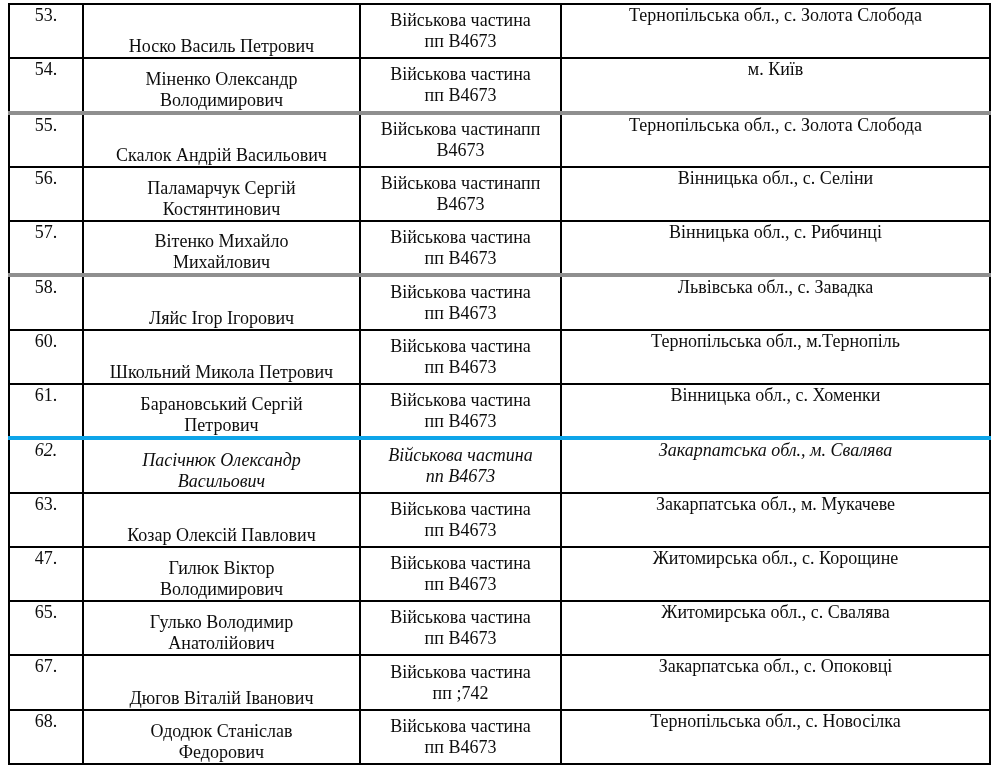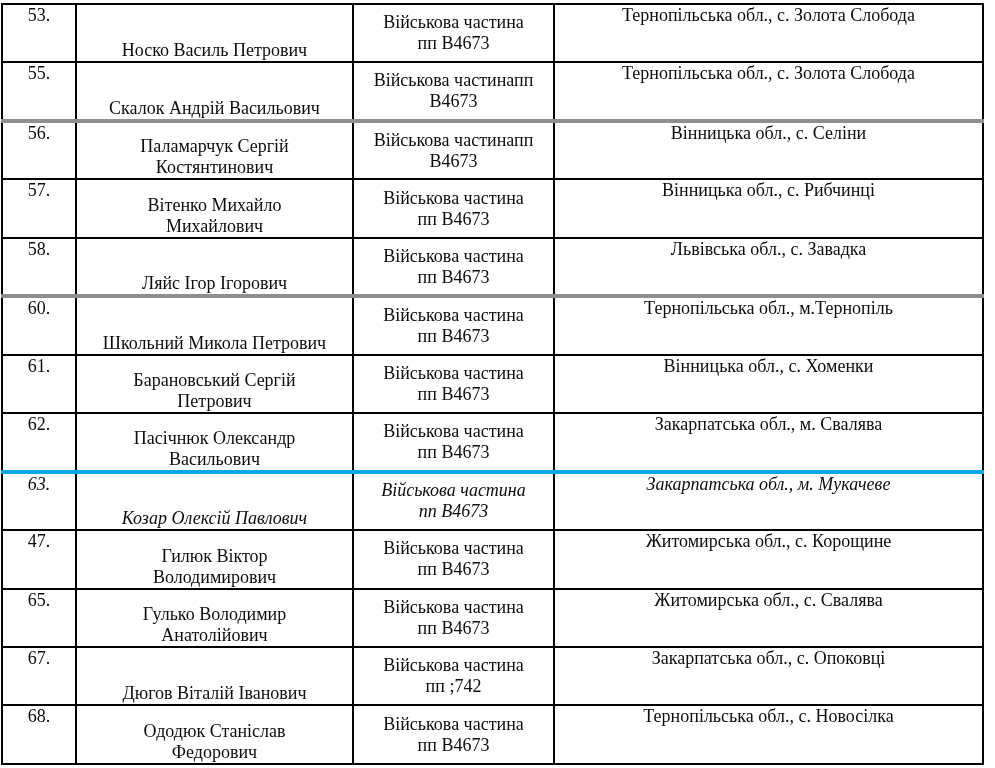--- a/index.html
+++ b/index.html
@@ -11,21 +11,21 @@
     overflow: hidden;
   }
   .doc-page {
     position: relative;
     width: 995px;
     height: 768px;
     background: #ffffff;
   }
   table.personnel {
     position: absolute;
-    left: 1px;
+    left: 8px;
     top: 3px;
     width: 981px;
     height: 762px;
     border-collapse: collapse;
     table-layout: fixed;
     font-family: "Liberation Serif", serif;
     color: #0d0d0d;
   }
   col.c-num  { width: 74px;  }
   col.c-name { width: 277px; }
@@ -74,20 +74,28 @@
       <col class="c-unit">
       <col class="c-loc">
     </colgroup>
     <tbody>
         <tr>
     <td class="cell-num">53.</td>
     <td class="cell-name">Носко Василь Петрович</td>
     <td class="cell-unit">Військова частина
 пп В4673</td>
     <td class="cell-loc">Тернопільська обл., с. Золота Слобода</td>
+  </tr>
+        <tr>
+    <td class="cell-num">54.</td>
+    <td class="cell-name">Міненко Олександр
+Володимирович</td>
+    <td class="cell-unit">Військова частина
+пп В4673</td>
+    <td class="cell-loc">м. Київ</td>
   </tr>
         <tr>
     <td class="cell-num">55.</td>
     <td class="cell-name">Скалок Андрій Васильович</td>
     <td class="cell-unit">Військова частинапп
 В4673</td>
     <td class="cell-loc">Тернопільська обл., с. Золота Слобода</td>
   </tr>
         <tr>
     <td class="cell-num">56.</td>

